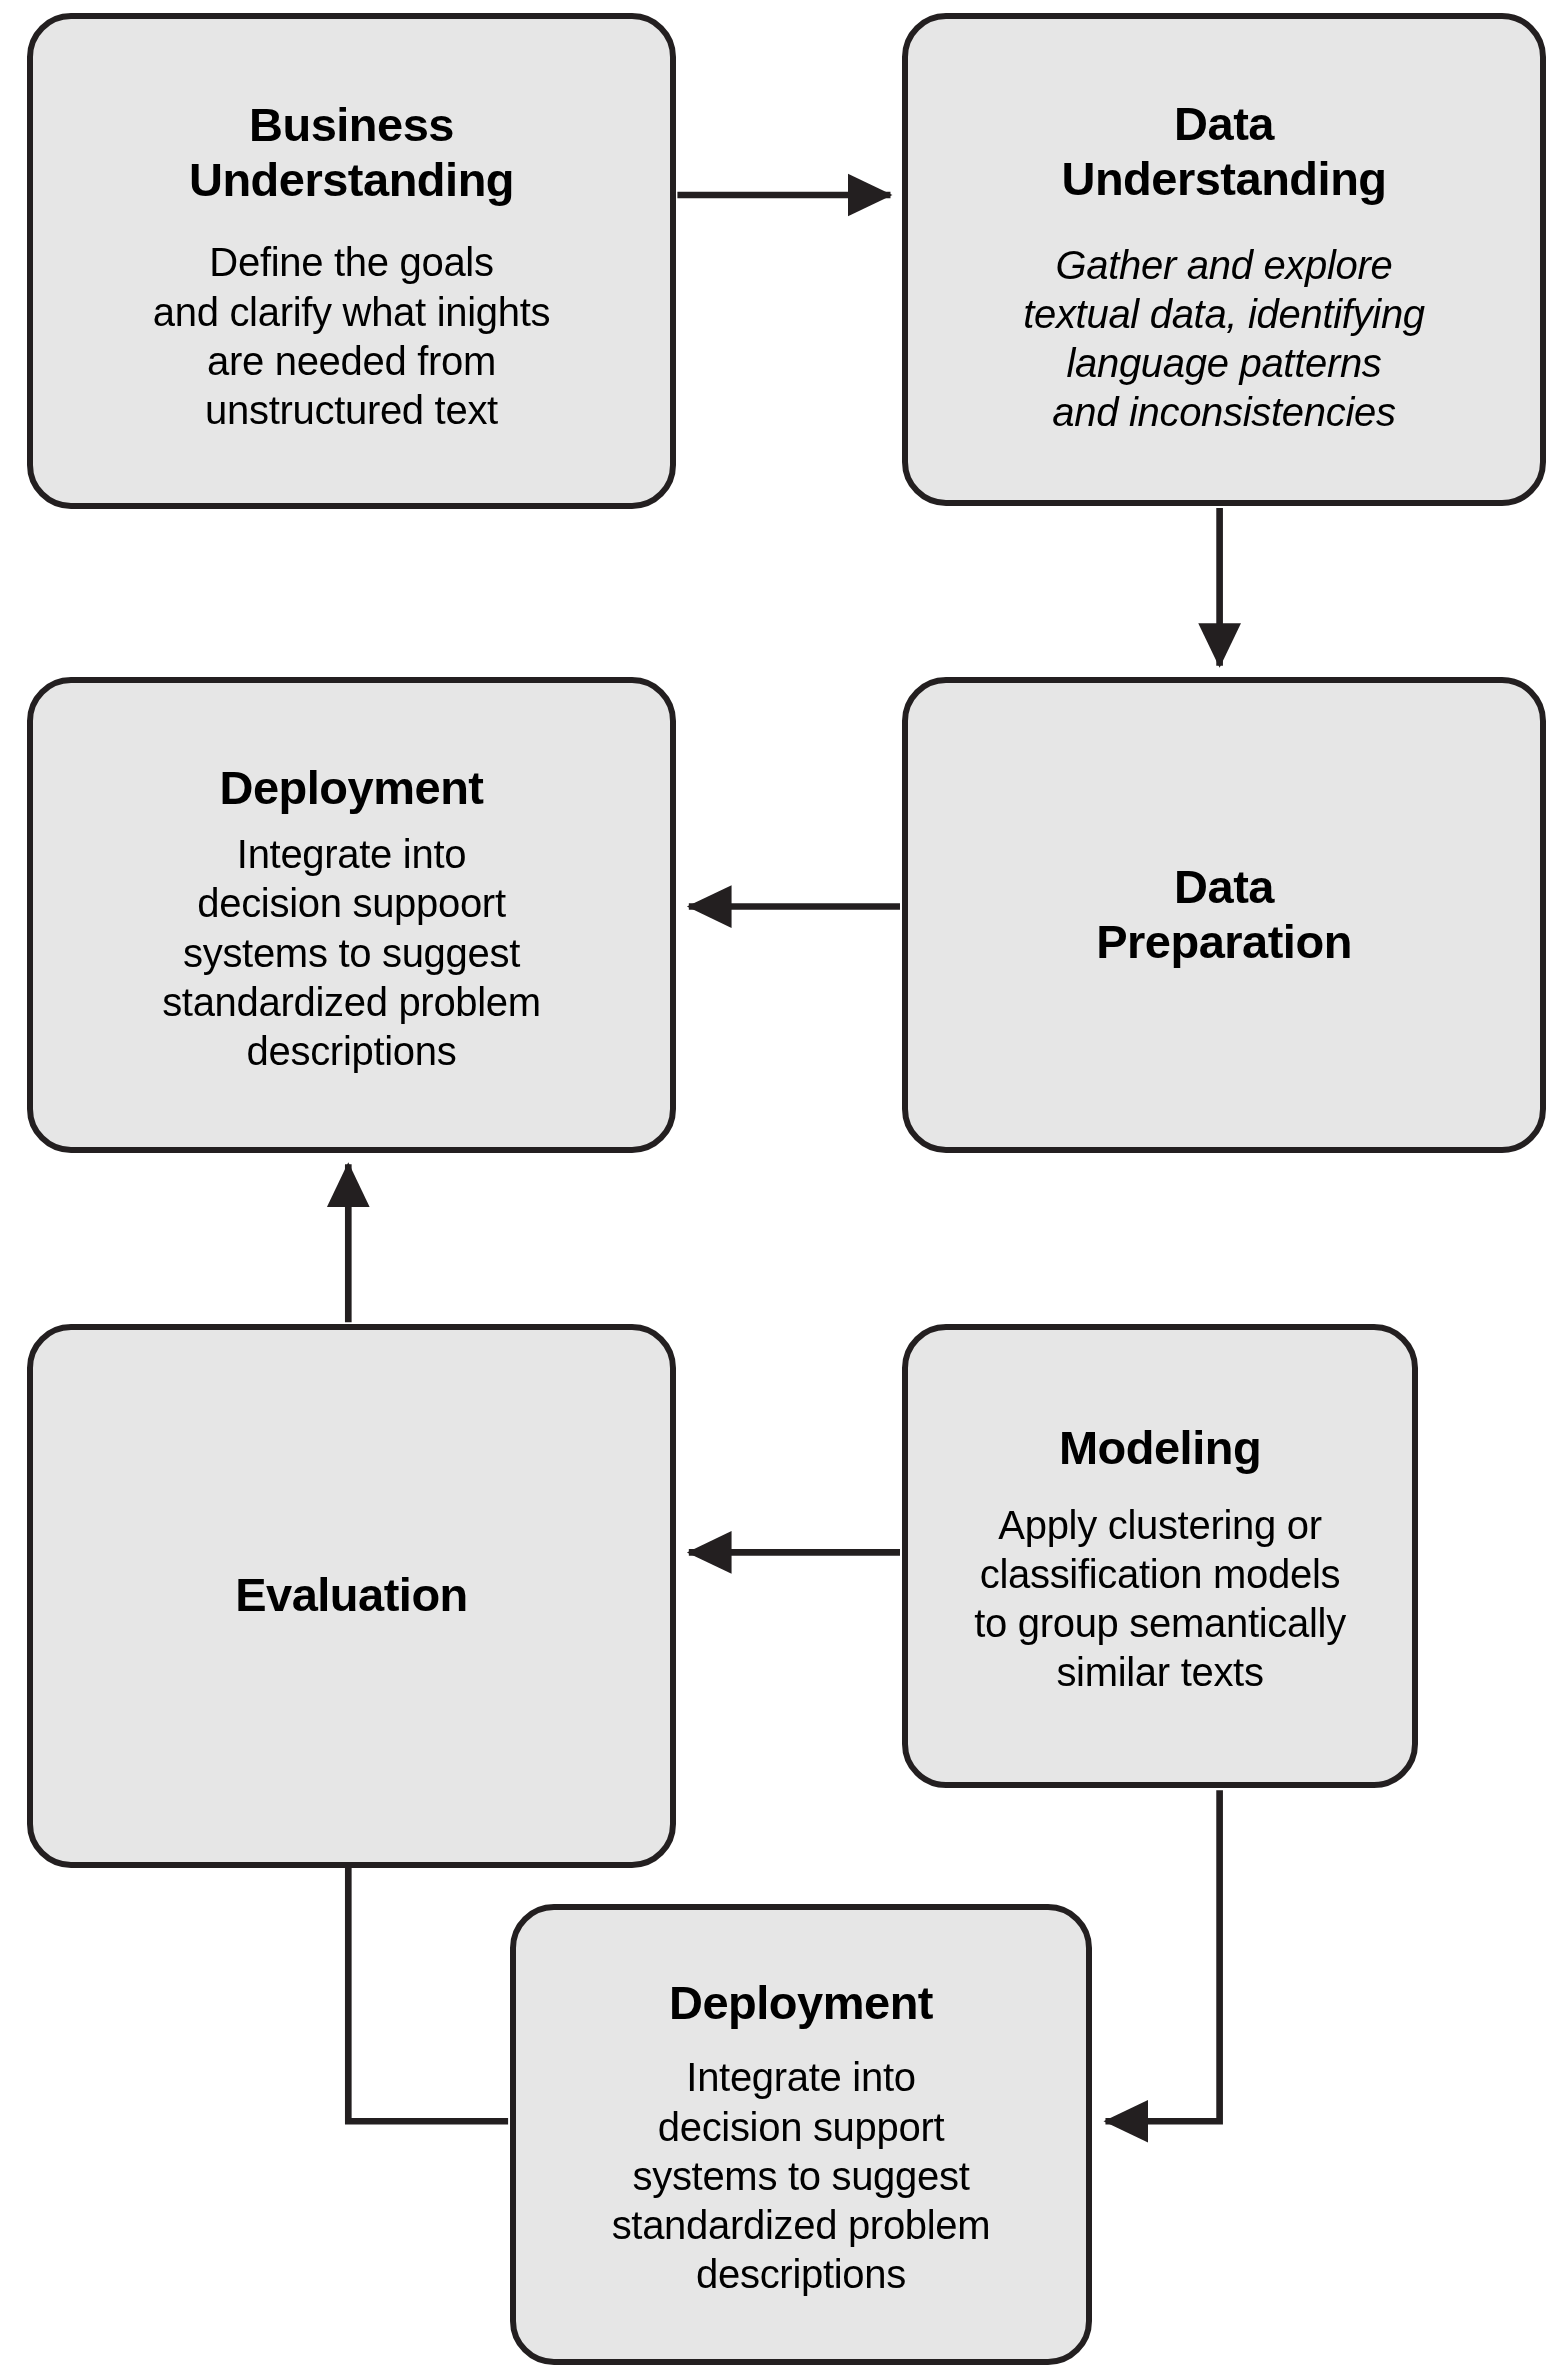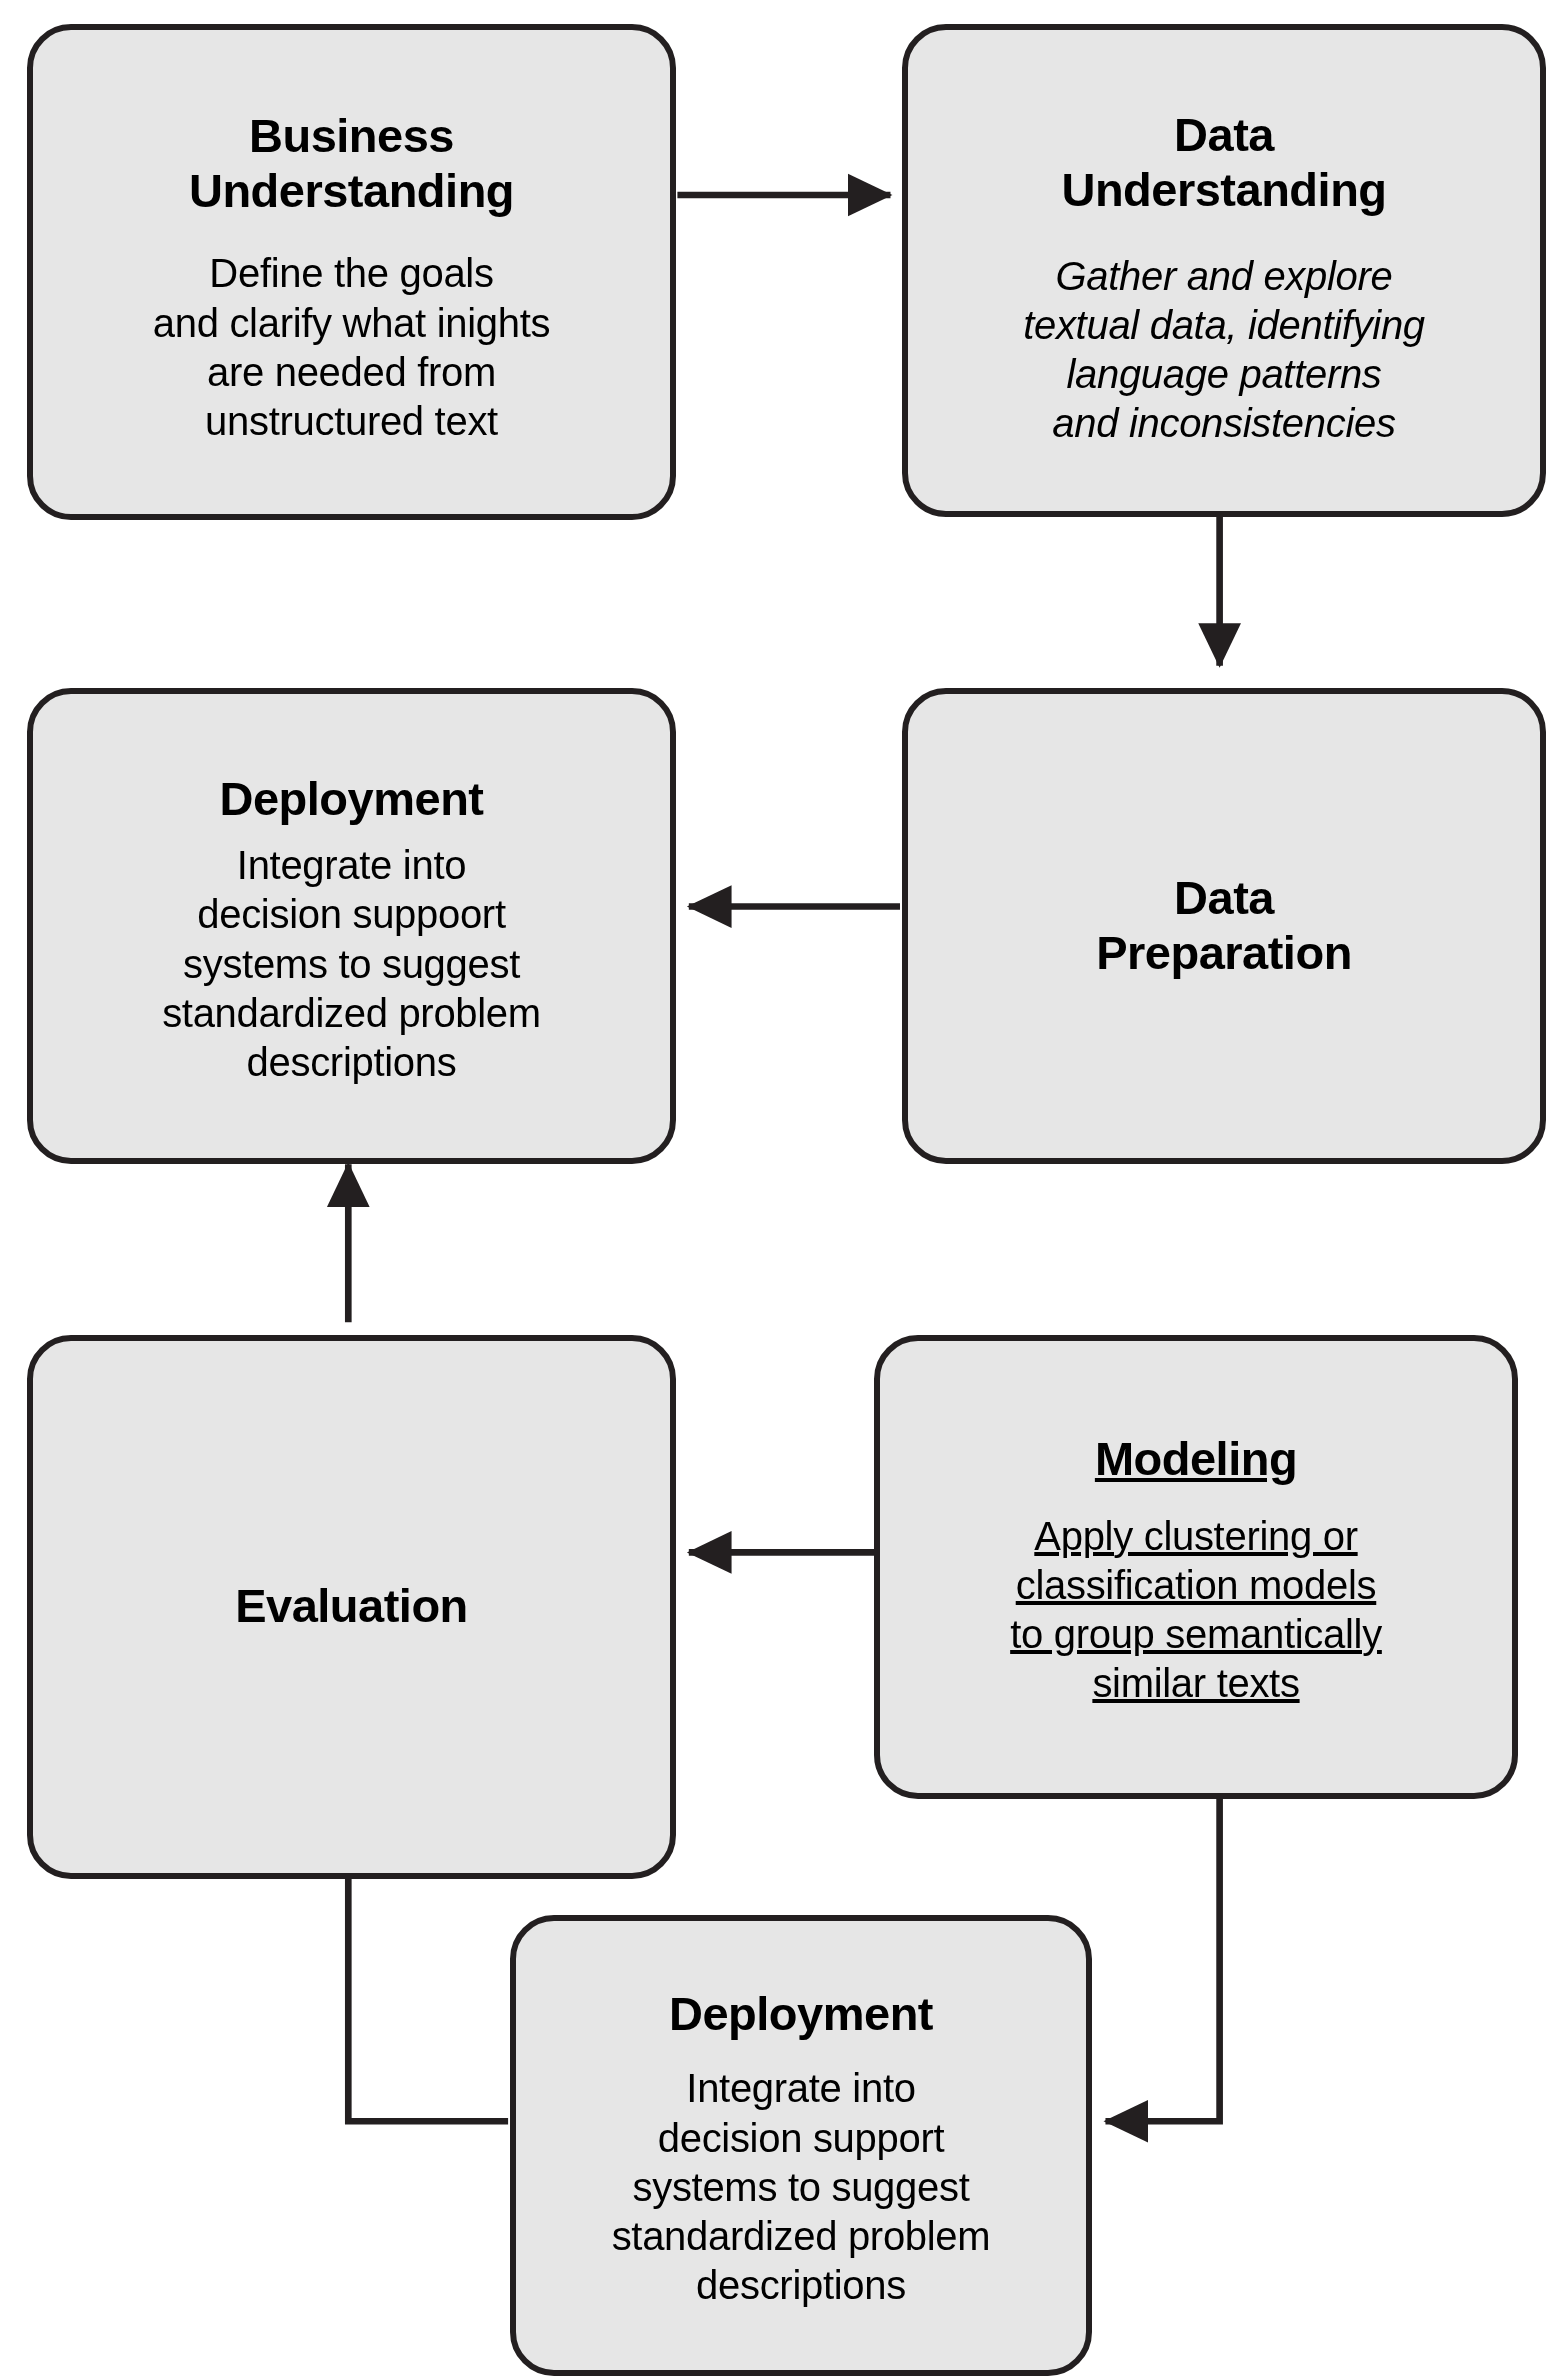--- a/index.html
+++ b/index.html
@@ -34,21 +34,20 @@
     border: 6.7px solid #231f20;
     border-radius: 44px;
     display: flex;
     flex-direction: column;
     align-items: center;
     justify-content: center;
     text-align: center;
     color: #000000;
     padding: 9.5px 13.3px;
     box-shadow: 0 0 0 0 transparent;
-    margin-top: 11px;
   }
   .node .title {
     font-weight: bold;
     font-size: 47px;
     line-height: 1.18;
     letter-spacing: -0.5px;
     margin: 0 0 5.7px 0;
     white-space: pre-line;
   }
   .node .desc {
@@ -58,21 +57,21 @@
     letter-spacing: -0.3px;
     margin: 0;
     white-space: pre-line;
   }
   
   #node-business-understanding { left: 27px;  top: 13.3px;   width: 649px; height: 496px; }
   #node-data-understanding     { left: 902px; top: 13.3px;   width: 644px; height: 493px; }
   #node-deployment-left        { left: 27px;  top: 677px;  width: 649px; height: 476px; }
   #node-data-preparation       { left: 902px; top: 677px;  width: 644px; height: 476px; }
   #node-evaluation             { left: 27px;  top: 1324px; width: 649px; height: 544px; }
-  #node-modeling               { left: 874px; top: 1324px; width: 644px; height: 464px; text-decoration: underline; }
+  #node-modeling               { left: 902px; top: 1324px; width: 516px; height: 464px; }
   #node-deployment-bottom      { left: 510px; top: 1904px; width: 582px; height: 461px; }
 
   #node-business-understanding .title { margin-top: 9.5px; }
   #node-business-understanding .desc  { margin-top: 25px; text-align: center; }
   #node-data-understanding .title     { margin-top: 13.3px; }
   #node-data-understanding .desc      { margin-top: 28.5px; font-style: italic; }
   #node-deployment-left .title        { margin-top: 5.7px; }
   #node-deployment-left .desc         { margin-top: 9.5px; }
   #node-data-preparation .title       { margin-top: 3.8px; }
   #node-data-preparation .desc        { margin-top: 25px; }

